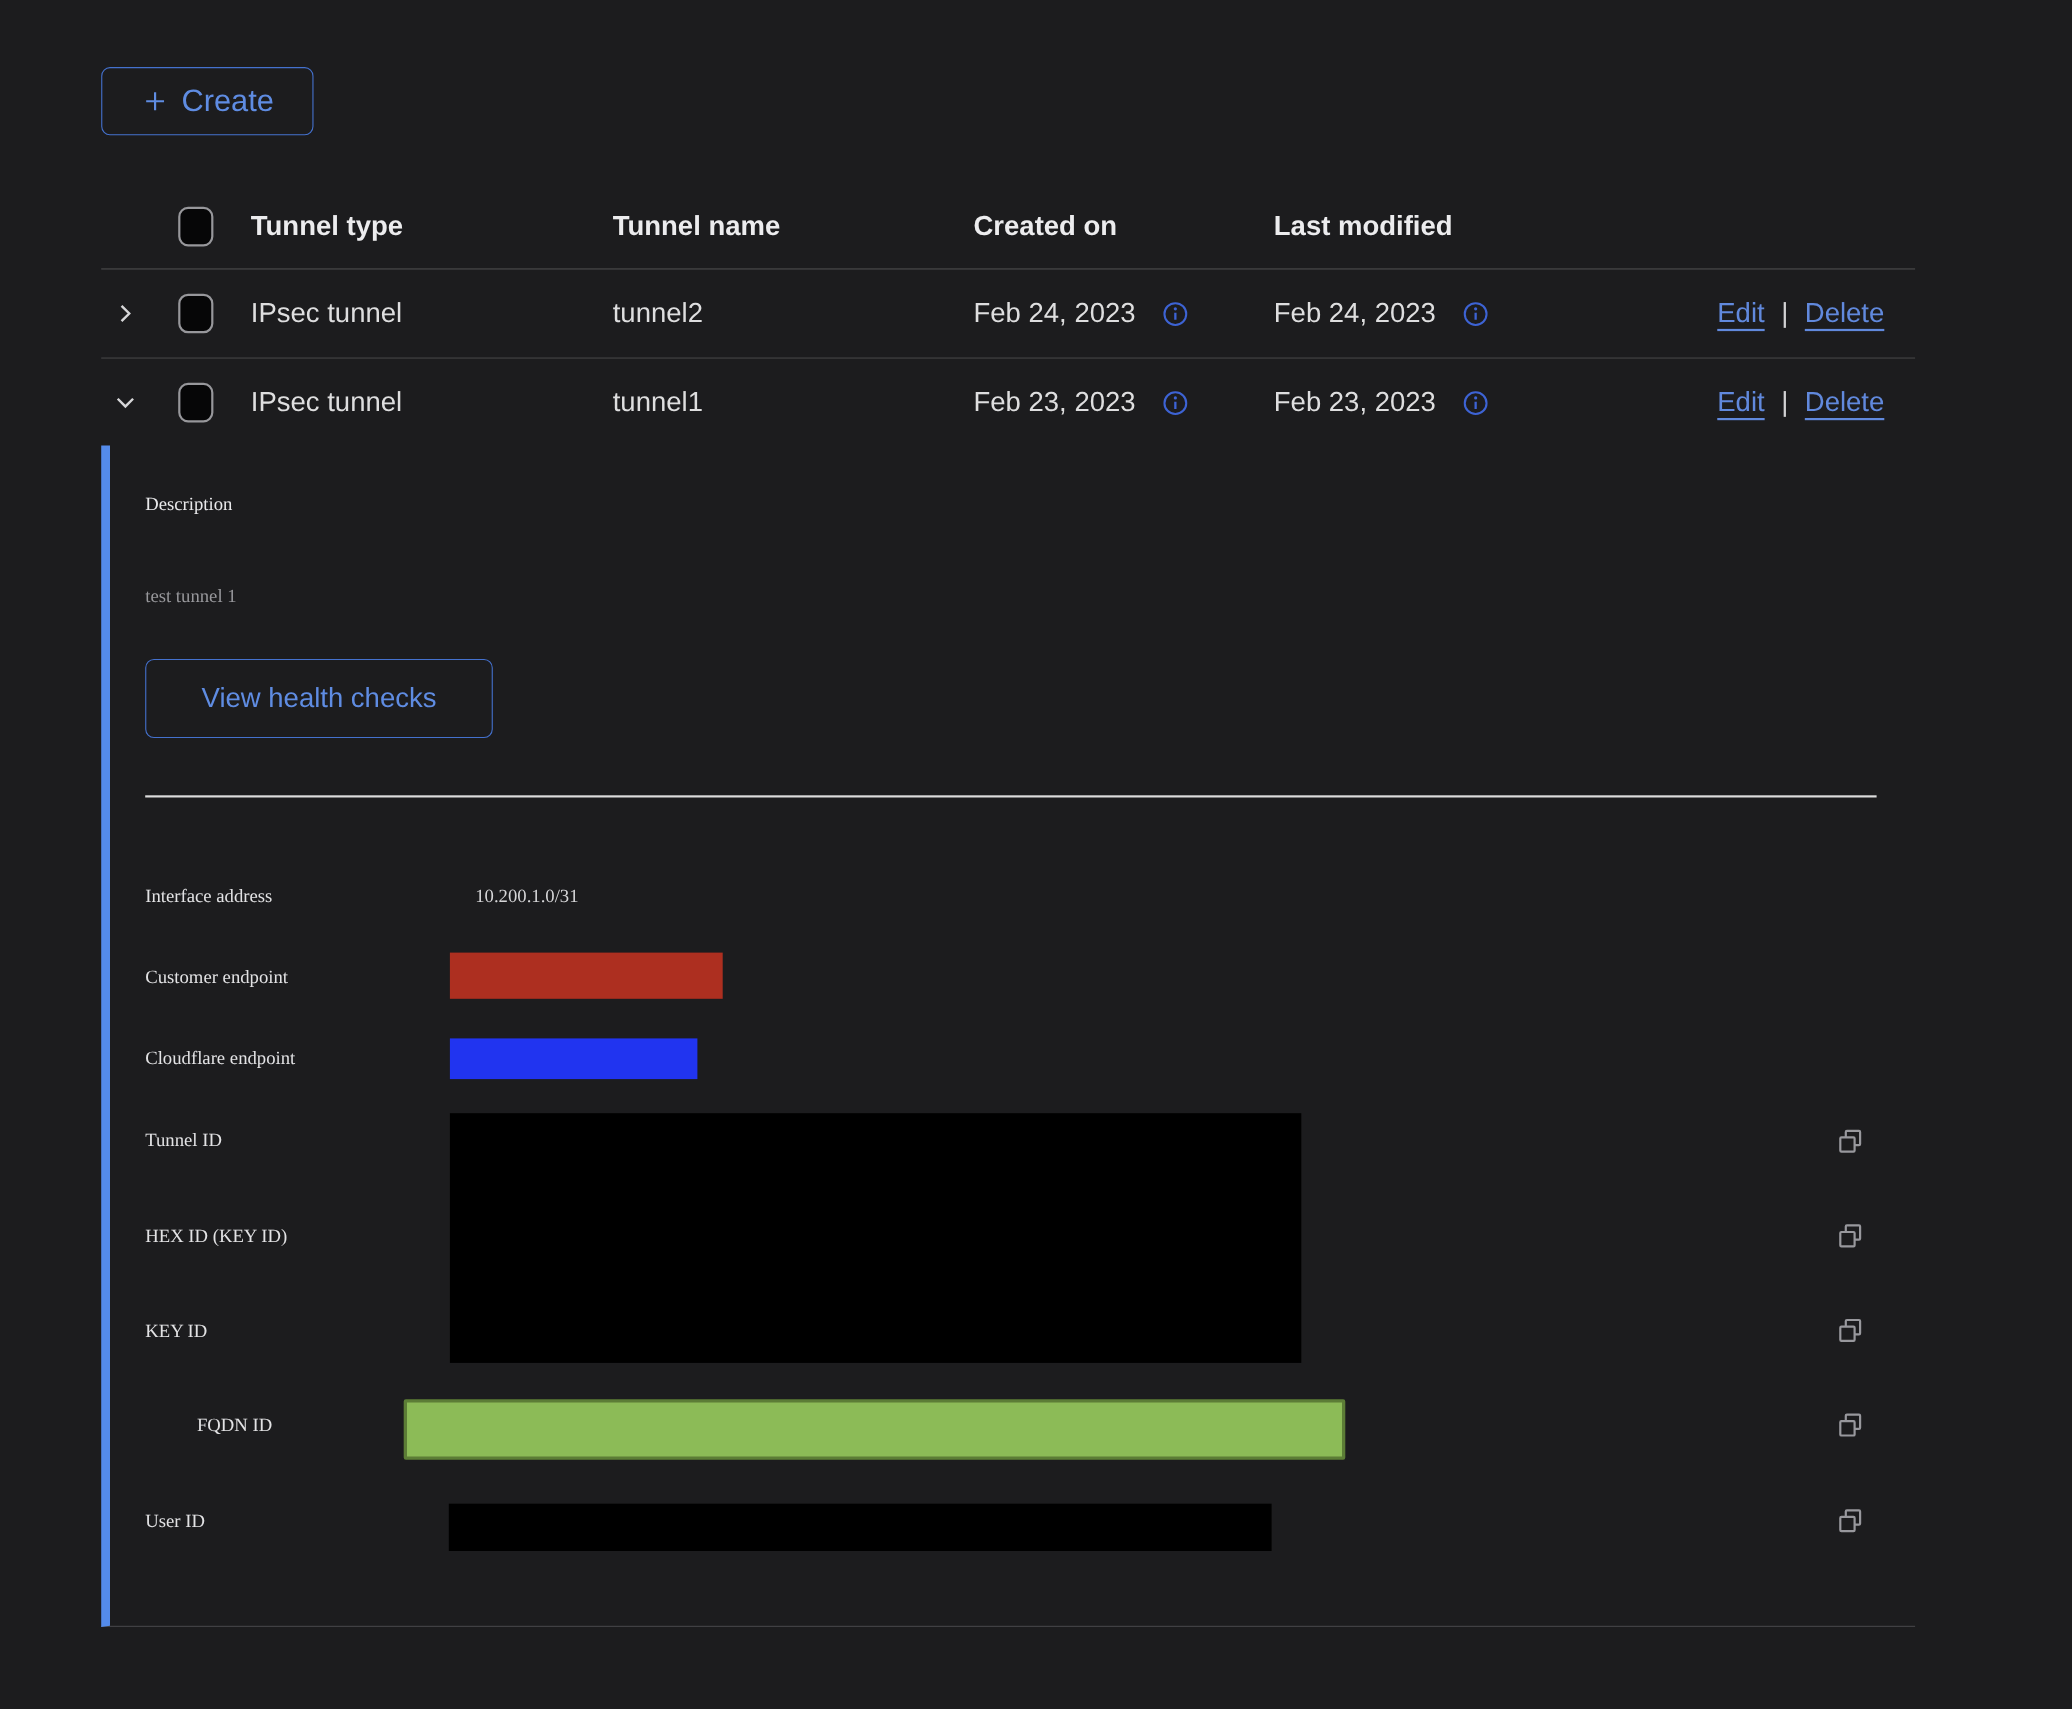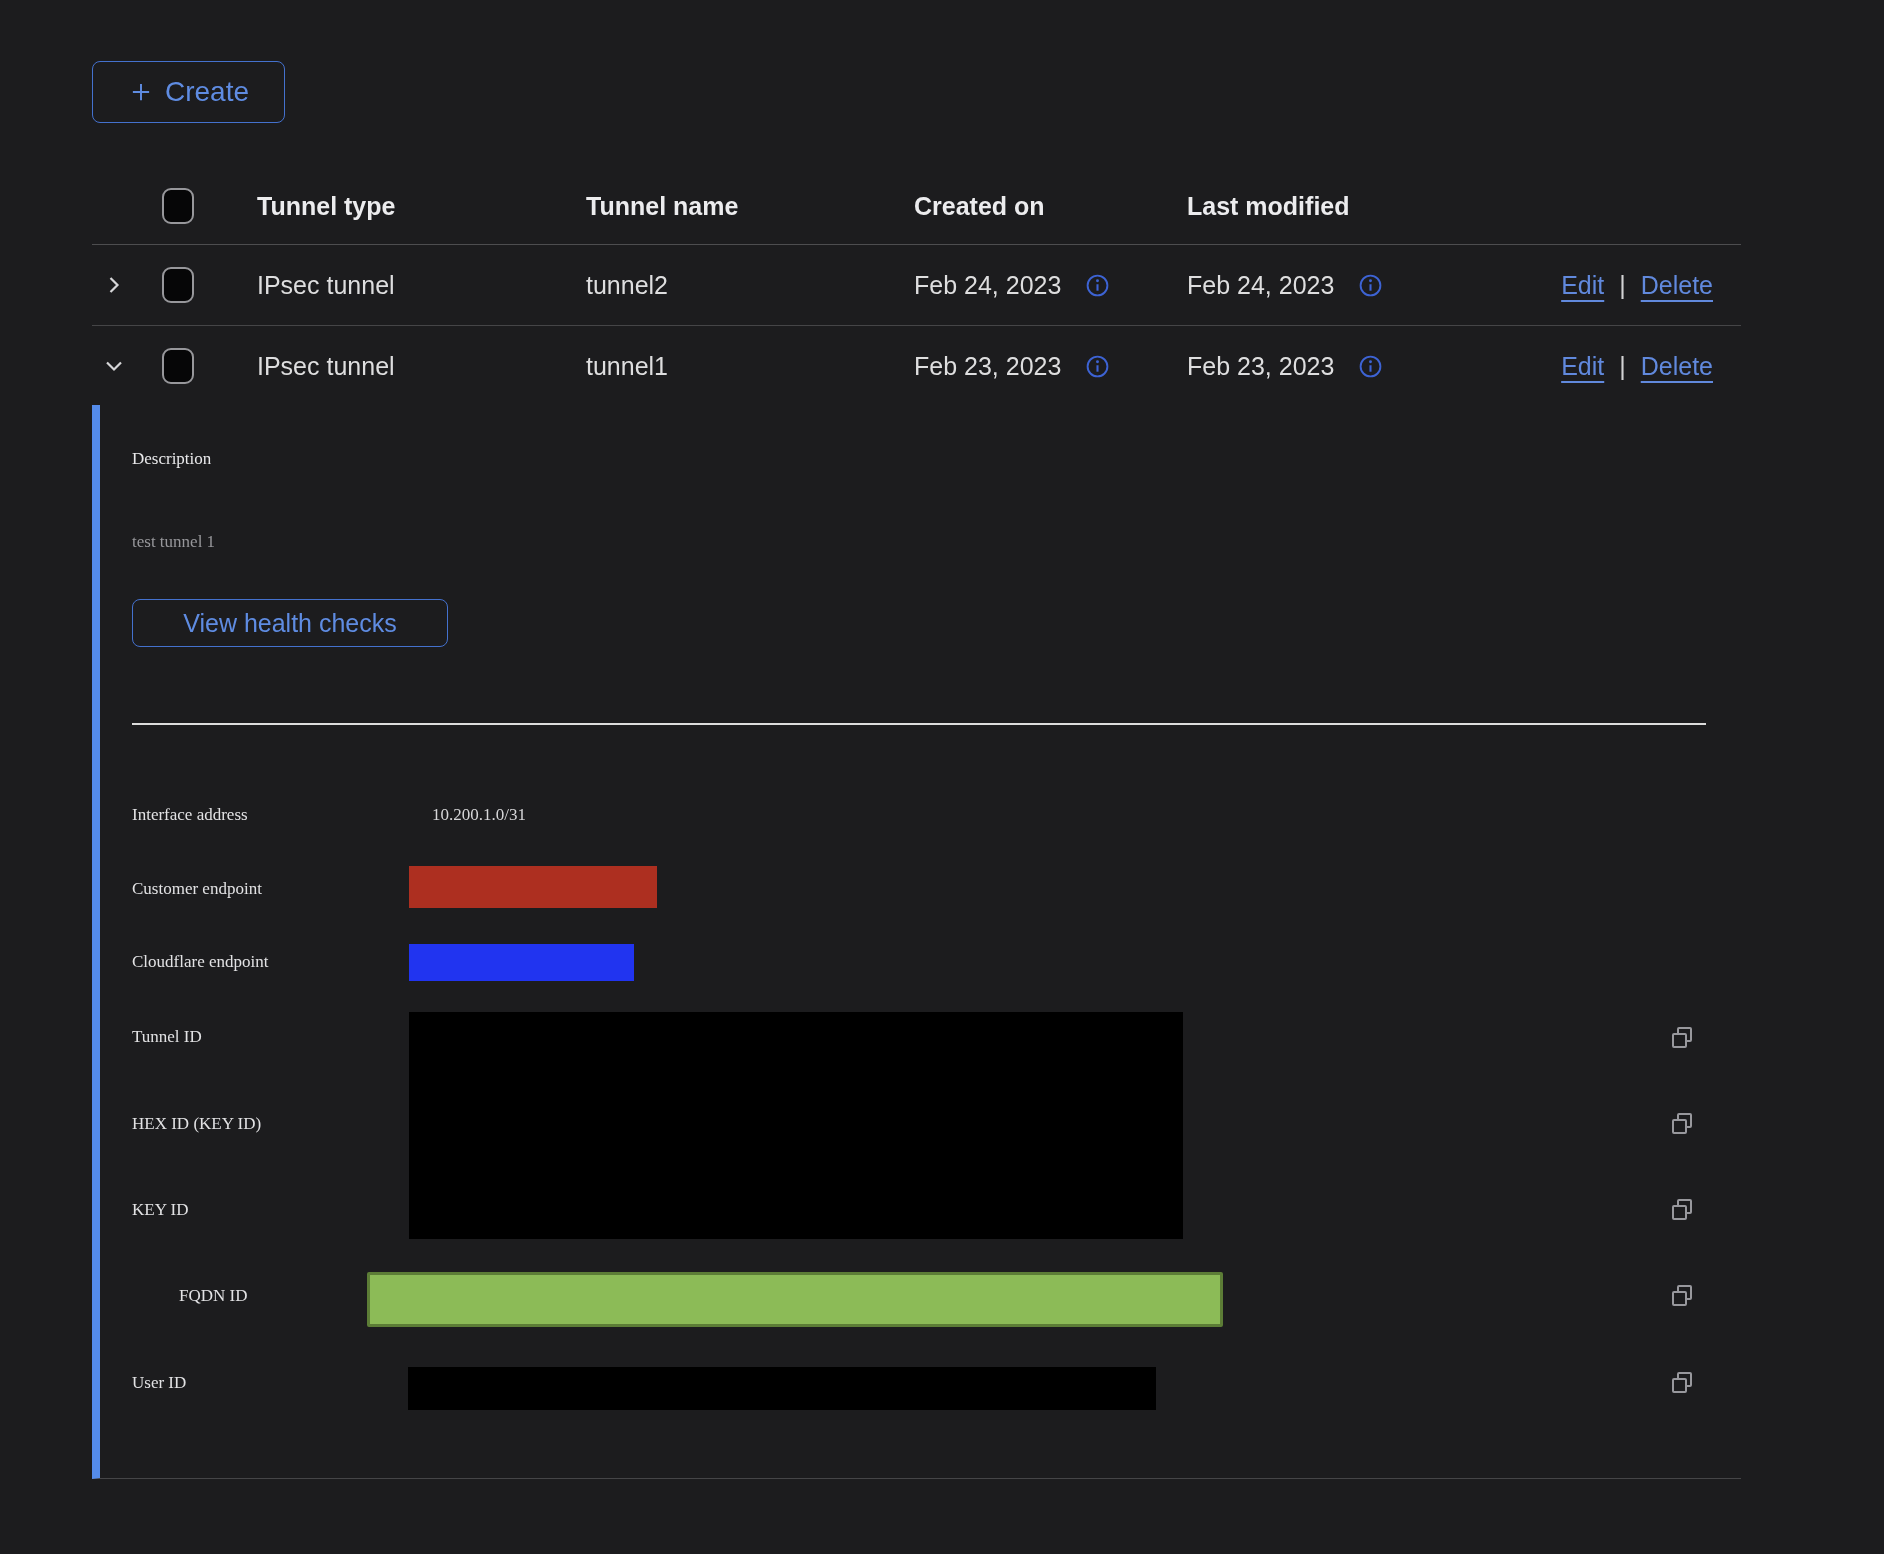--- a/index.html
+++ b/index.html
@@ -21,21 +21,21 @@
   .create-btn svg{display:block;}
   
   .table{position:absolute;left:92px;top:168px;width:1649px;font-size:25px;}
   .thead{display:flex;align-items:center;height:76px;border-bottom:1px solid #4d4d4f;
          font-weight:bold;color:#ececee;}
   .trow{display:flex;align-items:center;height:80px;color:#dededf;}
   .trow.bordered{border-bottom:1px solid var(--divider-dark);}
   .cell{box-sizing:border-box;}
   .c-chevron{width:70px;padding-left:10px;display:flex;align-items:center;}
   .c-check{width:66px;display:flex;align-items:center;}
-  .c-type{width:329px;margin-left:29px;}
+  .c-type{width:329px;}
   .c-name{width:328px;}
   .c-created,.c-modified{width:273px;display:flex;align-items:center;gap:24px;}
   .c-actions{flex:1;display:flex;justify-content:flex-end;align-items:center;padding-right:28px;}
   .checkbox{width:28px;height:32px;border:2px solid var(--checkbox-border);
             border-radius:9px;background:#060607;display:inline-block;cursor:pointer;}
   .chev{cursor:pointer;display:flex;align-items:center;}
   .link{color:var(--link-blue);text-decoration:underline;text-underline-offset:6px;
         text-decoration-thickness:1.5px;cursor:pointer;}
   .pipe{color:#d2d2d4;margin:0 15px;}
   .info{display:flex;align-items:center;cursor:pointer;}
@@ -43,21 +43,21 @@
   .panel{
     position:absolute;left:92px;top:405px;width:1649px;height:1074px;
     box-sizing:border-box;border-left:8px solid var(--accent-bar);
     border-bottom:1px solid var(--divider-dark);
   }
   .panel *{box-sizing:border-box;}
   .p-abs{position:absolute;font-size:17px;line-height:32px;font-family:Liberation Serif, serif;}
   .desc-label{left:32px;top:38px;color:#e9e9eb;}
   .desc-value{left:32px;top:121px;color:var(--text-muted);}
   .health-btn{
-    position:absolute;left:32px;top:194px;width:316px;height:48px;
+    position:absolute;left:32px;top:194px;width:316px;height:72px;
     background:transparent;border:1.5px solid var(--button-border);border-radius:8px;
     color:var(--button-blue);font-size:25px;cursor:pointer;
     font-family:"Liberation Sans",sans-serif;
   }
   .panel-divider{position:absolute;left:32px;top:318px;width:1574px;height:2px;
                  background:var(--divider-light);}
   .d-label{left:32px;color:#e2e2e4;}
   .d-value{left:332px;color:#d6d6d8;}
   .redact{position:absolute;}
   .red-box{left:309px;top:461px;width:248px;height:42px;background:var(--redaction-red);}

